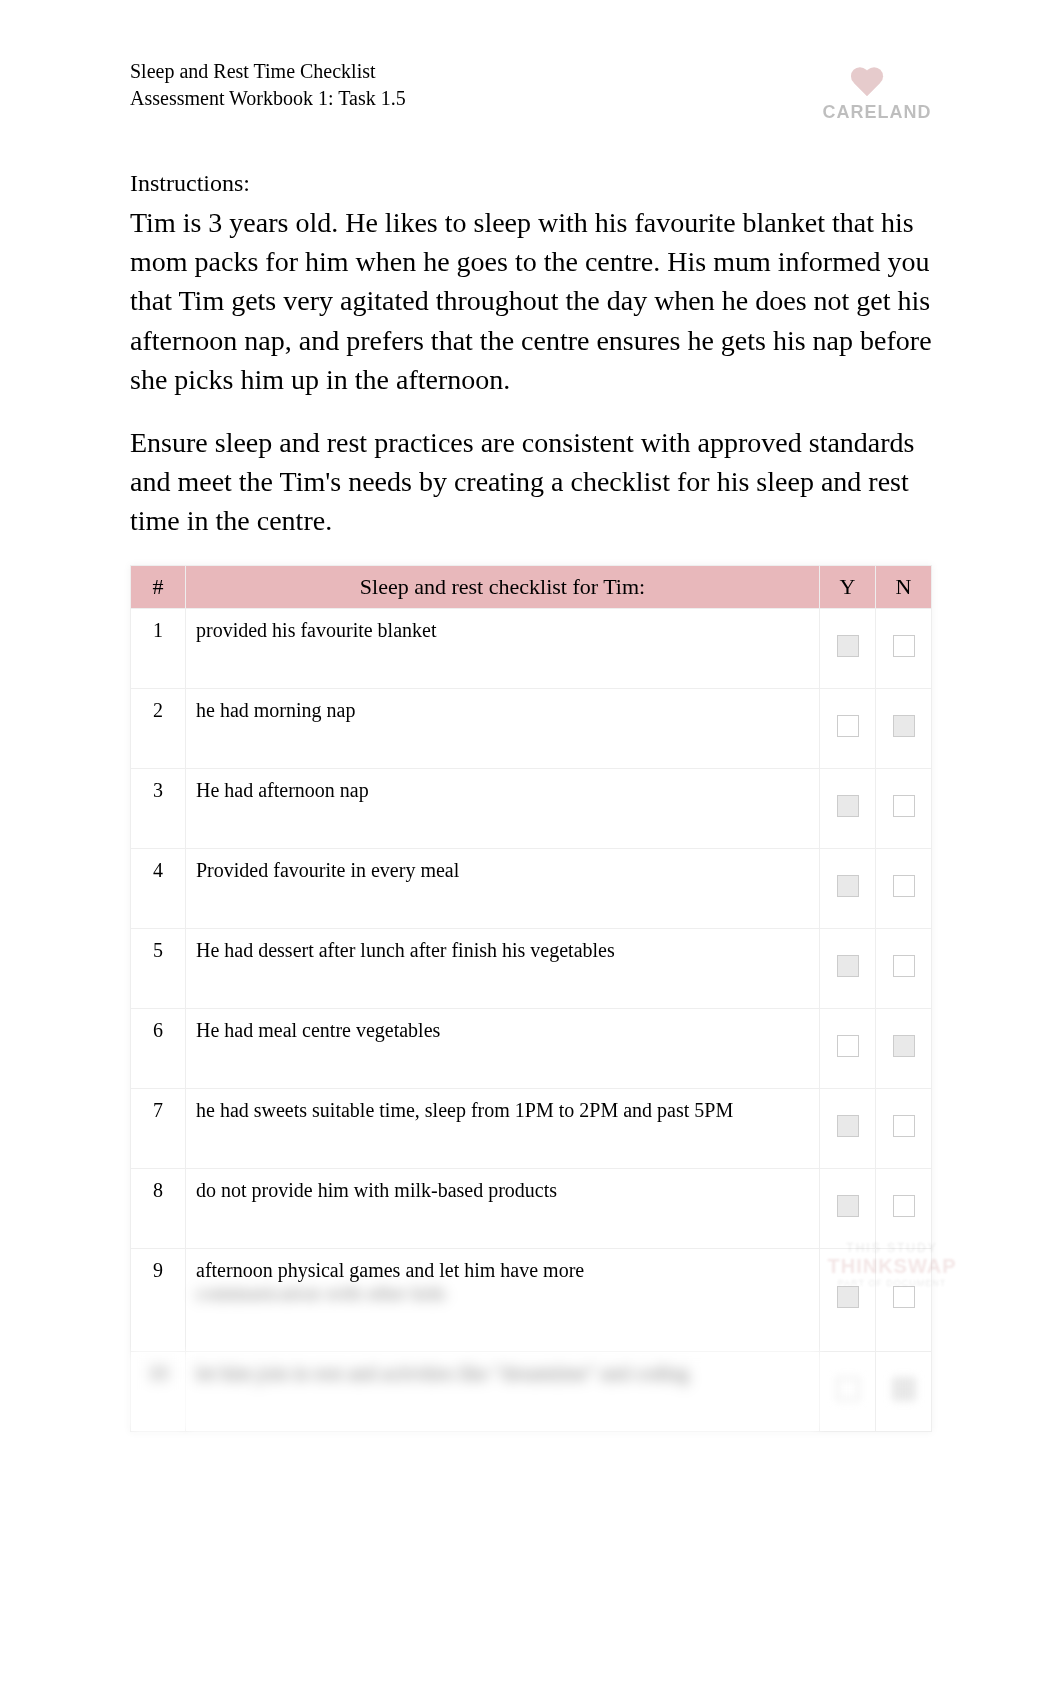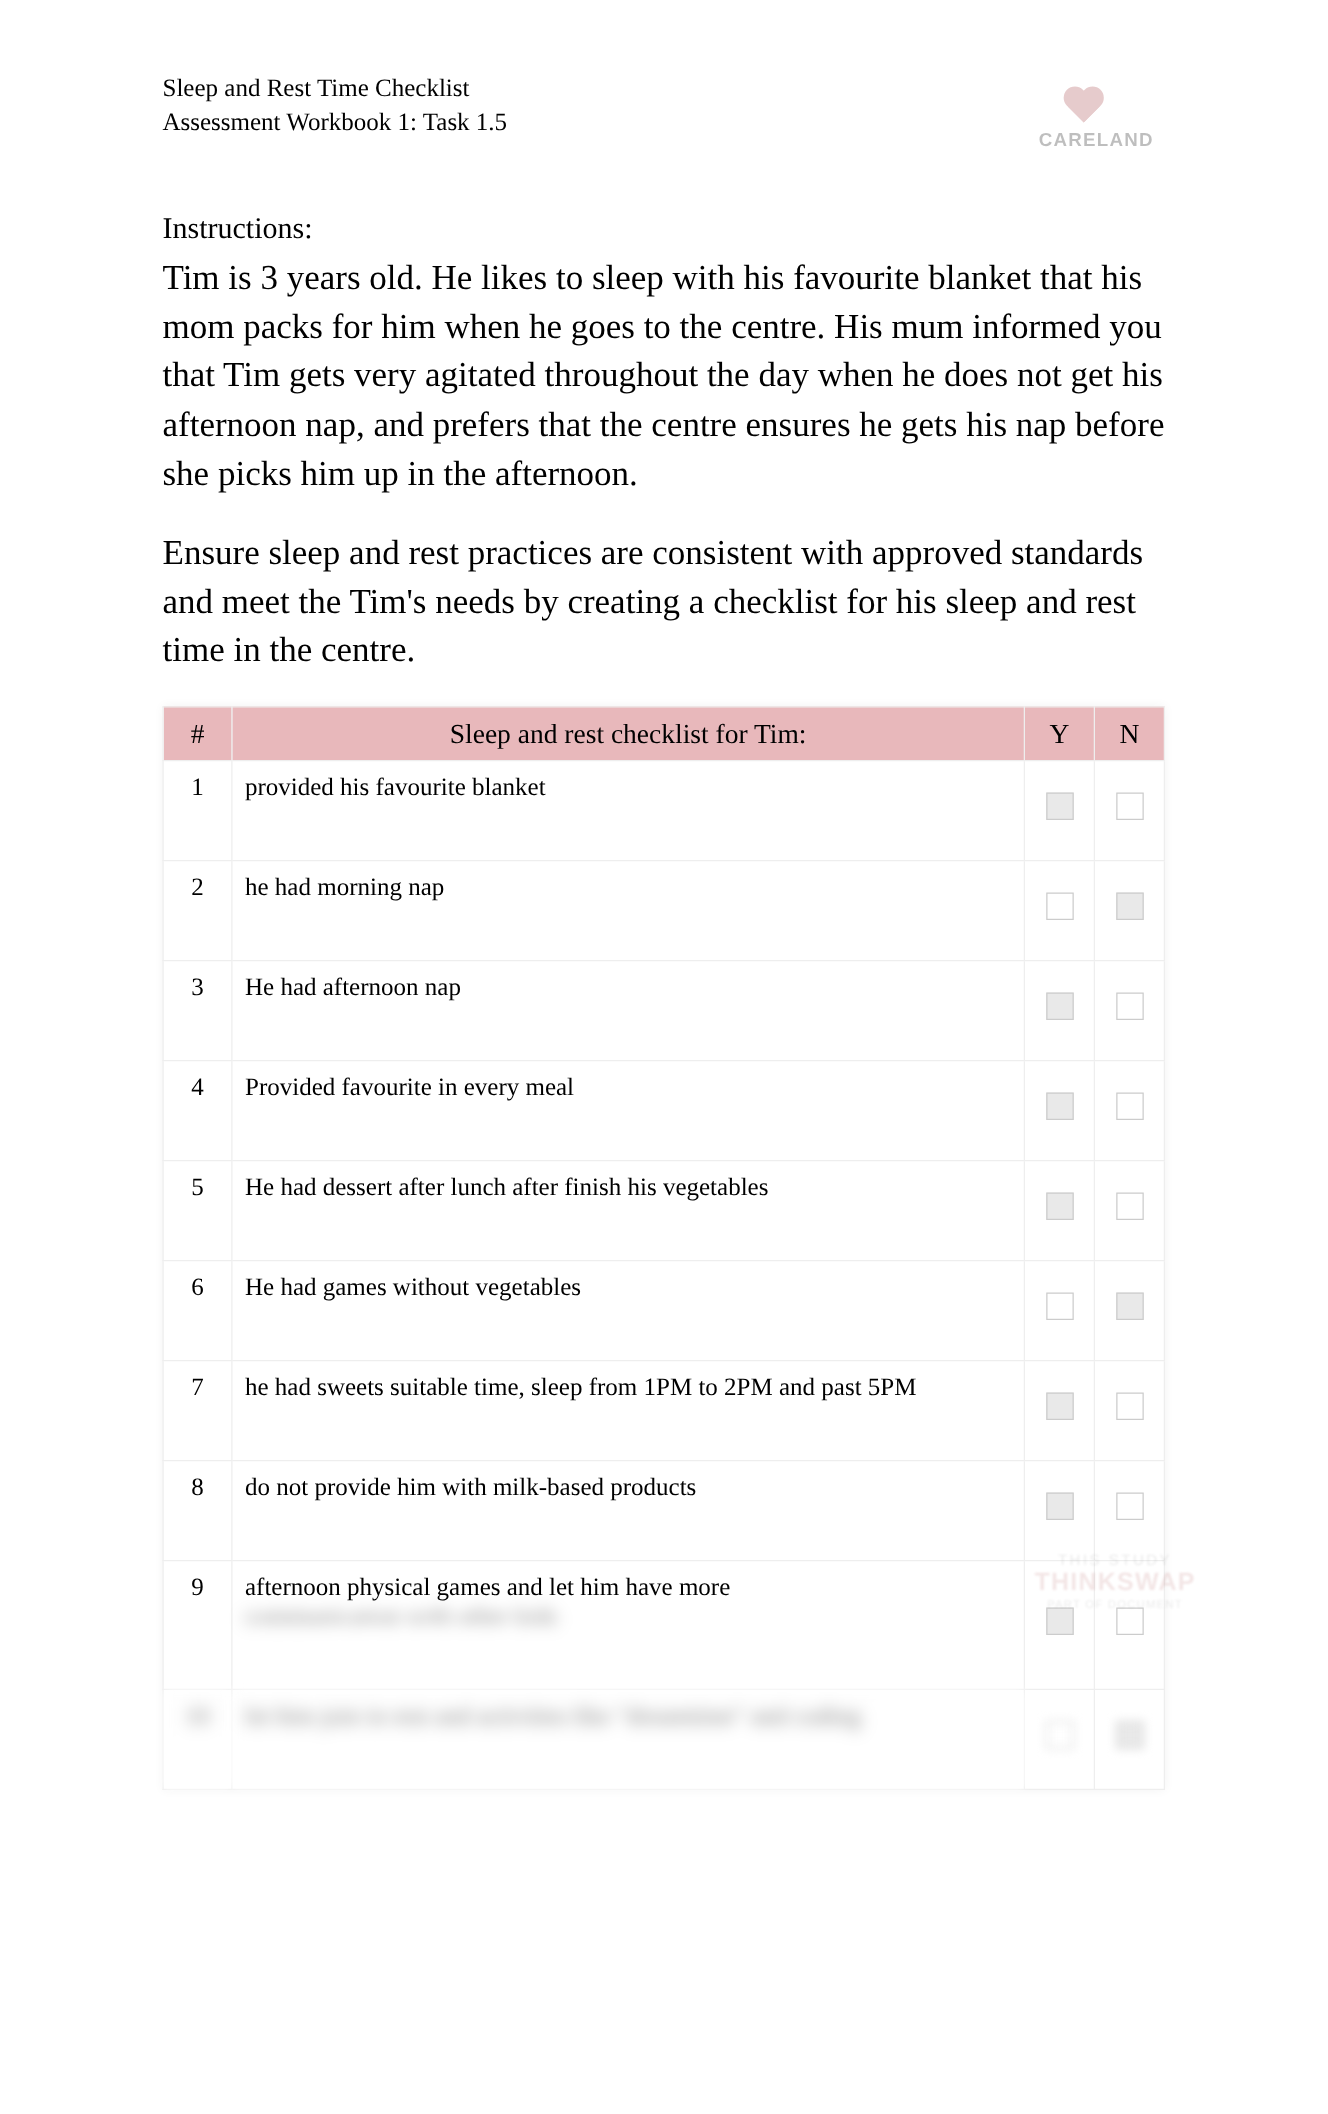--- a/index.html
+++ b/index.html
@@ -63,21 +63,21 @@
       transform: rotate(-45deg);
       transform-origin: 0 100%;
     }
     .logo .heart::after {
       left: 0;
       transform: rotate(45deg);
       transform-origin: 100% 100%;
     }
     .logo .logo-text {
       font-family: Arial, sans-serif;
-      font-size: 15px;
+      font-size: 18px;
       font-weight: bold;
       color: #000000;
       letter-spacing: 1px;
       margin-left: 20px;
     }
     .instructions-label {
       font-size: 24px;
       margin-bottom: 6px;
     }
     .intro-para {
@@ -235,21 +235,21 @@
         <td class="col-yn"><span class="check-box"></span></td>
       </tr>
       <tr>
         <td class="col-num">5</td>
         <td class="col-item">He had dessert after lunch after finish his vegetables</td>
         <td class="col-yn"><span class="check-box checked"></span></td>
         <td class="col-yn"><span class="check-box"></span></td>
       </tr>
       <tr>
         <td class="col-num">6</td>
-        <td class="col-item">He had games without vegetables</td>
+        <td class="col-item">He had meal centre vegetables</td>
         <td class="col-yn"><span class="check-box"></span></td>
         <td class="col-yn"><span class="check-box checked"></span></td>
       </tr>
       <tr>
         <td class="col-num">7</td>
         <td class="col-item">he had sweets suitable time, sleep from 1PM to 2PM and past 5PM</td>
         <td class="col-yn"><span class="check-box checked"></span></td>
         <td class="col-yn"><span class="check-box"></span></td>
       </tr>
       <tr>

